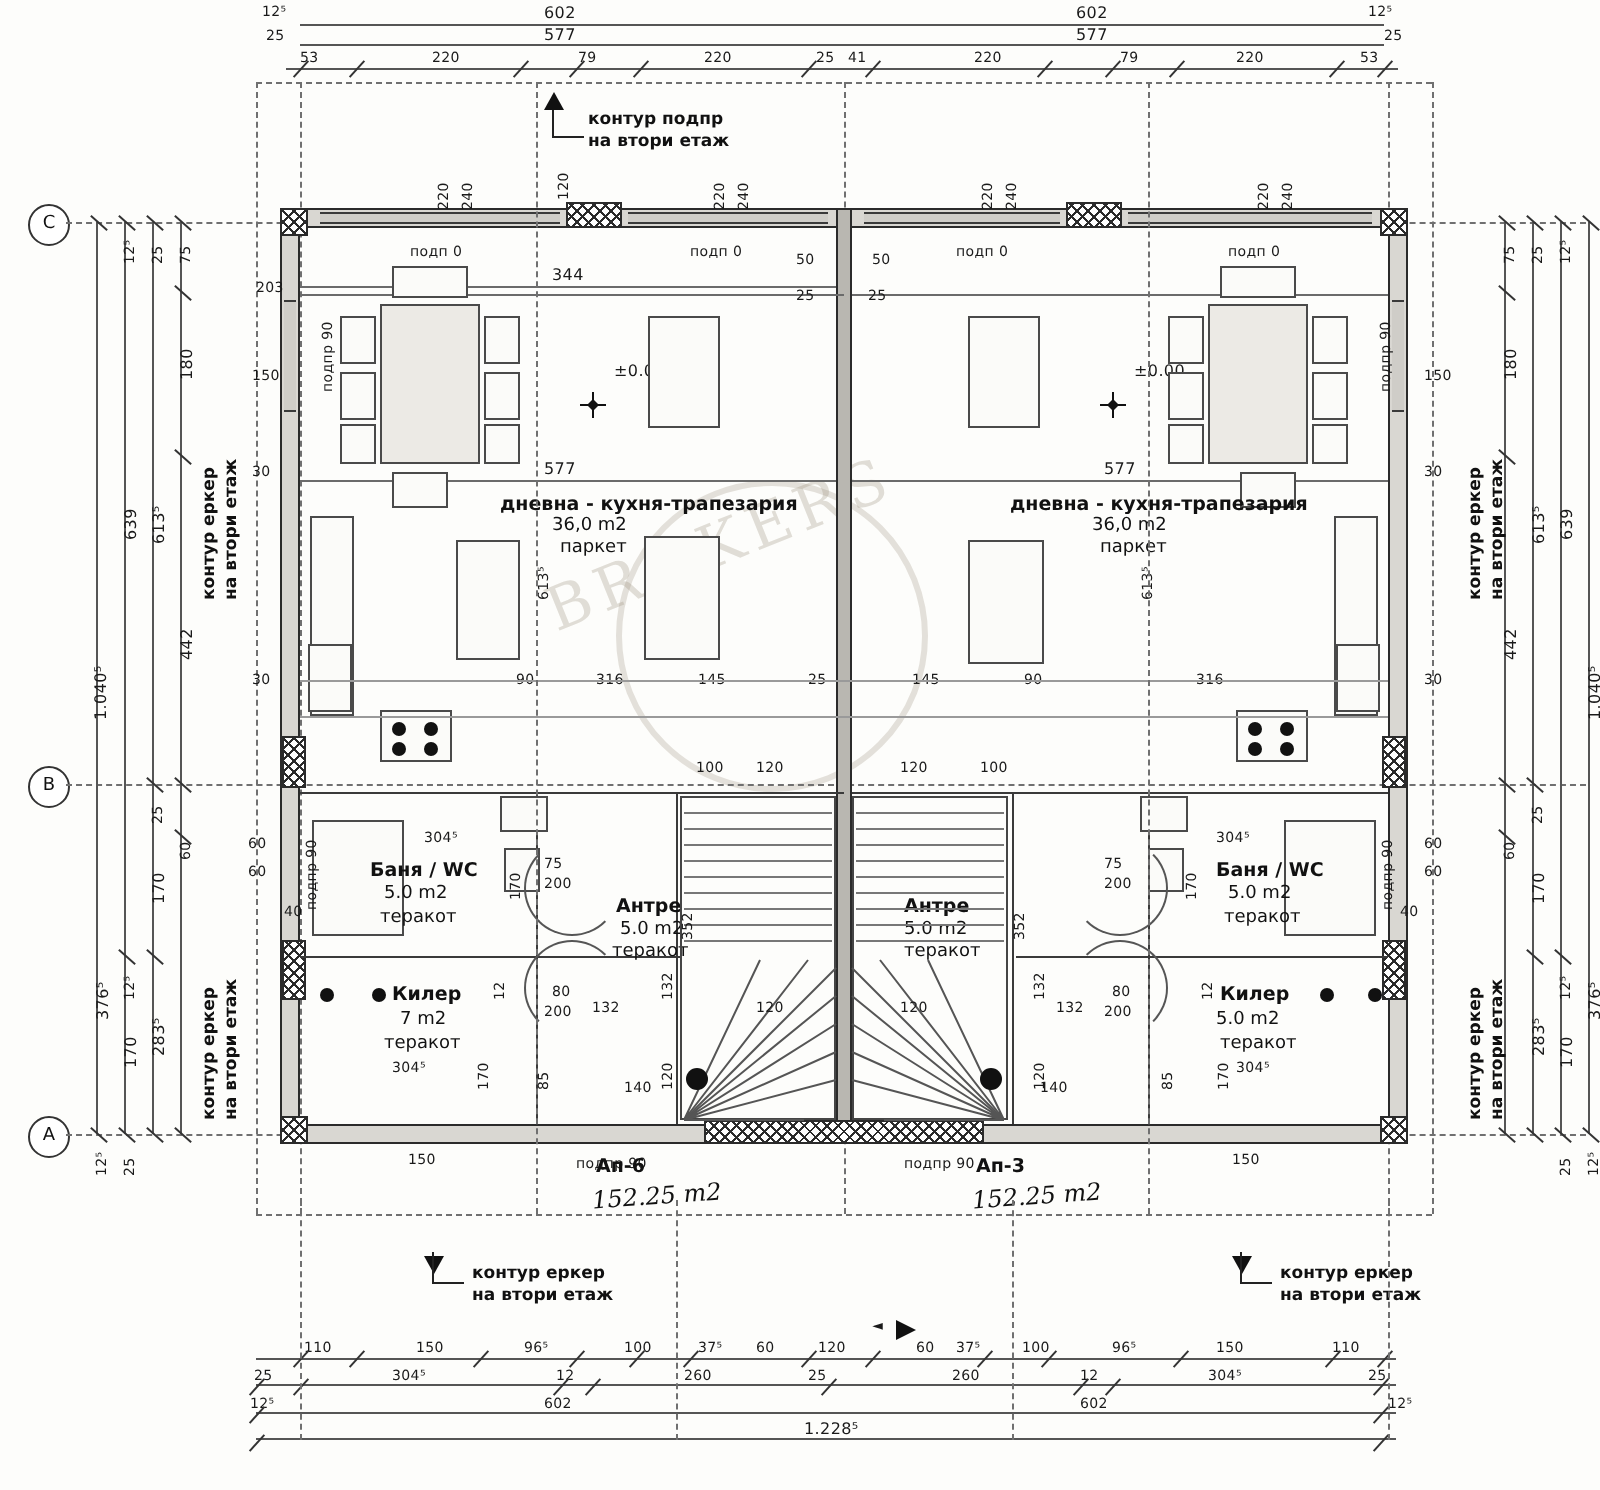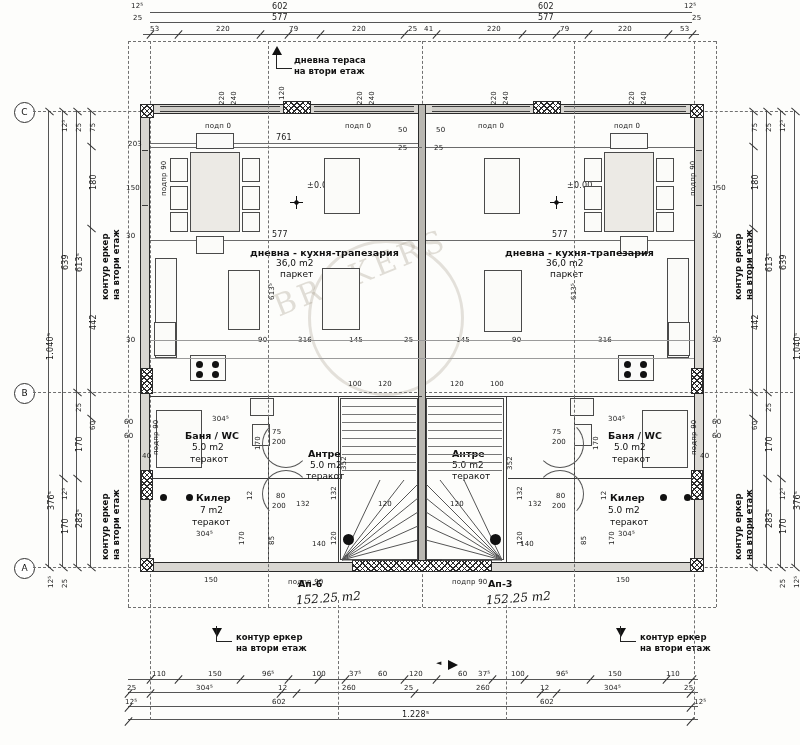--- a/index.html
+++ b/index.html
@@ -183,21 +183,21 @@
   <div class="dash-v" style="left:716px;top:41px;height:566px;"></div>
   <div class="dash-h" style="left:128px;top:607px;width:588px;"></div>
 
   <div class="dash-v" style="left:150px;top:41px;height:566px;"></div>
   <div class="dash-v" style="left:694px;top:41px;height:566px;"></div>
   <div class="dash-v" style="left:422px;top:41px;height:566px;"></div>
 
   <div class="arrow" style="left:272px;top:46px;"></div>
   <div class="leader v" style="left:276px;top:55px;width:1px;height:14px;"></div>
   <div class="leader h" style="left:276px;top:68px;width:16px;height:1px;"></div>
-  <div class="note" style="left:294px;top:55px;">дневна тераса</div>
+  <div class="note" style="left:294px;top:55px;">контур подпр</div>
   <div class="note" style="left:294px;top:66px;">на втори етаж</div>
 
   <div class="axis" style="left:14px;top:102px;">C</div>
   <div class="dash-h" style="left:33px;top:111px;width:760px;"></div>
 
   <div class="axis" style="left:14px;top:383px;">B</div>
   <div class="dash-h" style="left:33px;top:392px;width:760px;"></div>
 
   <div class="axis" style="left:14px;top:558px;">A</div>
   <div class="dash-h" style="left:33px;top:567px;width:760px;"></div>
@@ -317,21 +317,21 @@
 
   <div class="glass" style="left:160px;top:106px;width:120px;height:6px;"></div>
   <div class="glass" style="left:314px;top:106px;width:100px;height:6px;"></div>
   <div class="glass" style="left:432px;top:106px;width:98px;height:6px;"></div>
   <div class="glass" style="left:564px;top:106px;width:122px;height:6px;"></div>
   <div class="glass" style="left:142px;top:150px;width:6px;height:56px;"></div>
   <div class="glass" style="left:696px;top:150px;width:6px;height:56px;"></div>
 
   <div class="ln h thin" style="left:150px;top:147px;width:272px;"></div>
   <div class="ln h thin" style="left:150px;top:143px;width:268px;"></div>
-  <div class="dim" style="left:276px;top:133px;">761</div>
+  <div class="dim" style="left:276px;top:133px;">344</div>
   <div class="ln h thin" style="left:150px;top:240px;width:268px;"></div>
   <div class="dim" style="left:272px;top:230px;">577</div>
 
   <div class="furn fill" style="left:190px;top:152px;width:50px;height:80px;"></div>
   <div class="furn" style="left:170px;top:158px;width:18px;height:24px;"></div>
   <div class="furn" style="left:170px;top:186px;width:18px;height:24px;"></div>
   <div class="furn" style="left:170px;top:212px;width:18px;height:20px;"></div>
   <div class="furn" style="left:242px;top:158px;width:18px;height:24px;"></div>
   <div class="furn" style="left:242px;top:186px;width:18px;height:24px;"></div>
   <div class="furn" style="left:242px;top:212px;width:18px;height:20px;"></div>

